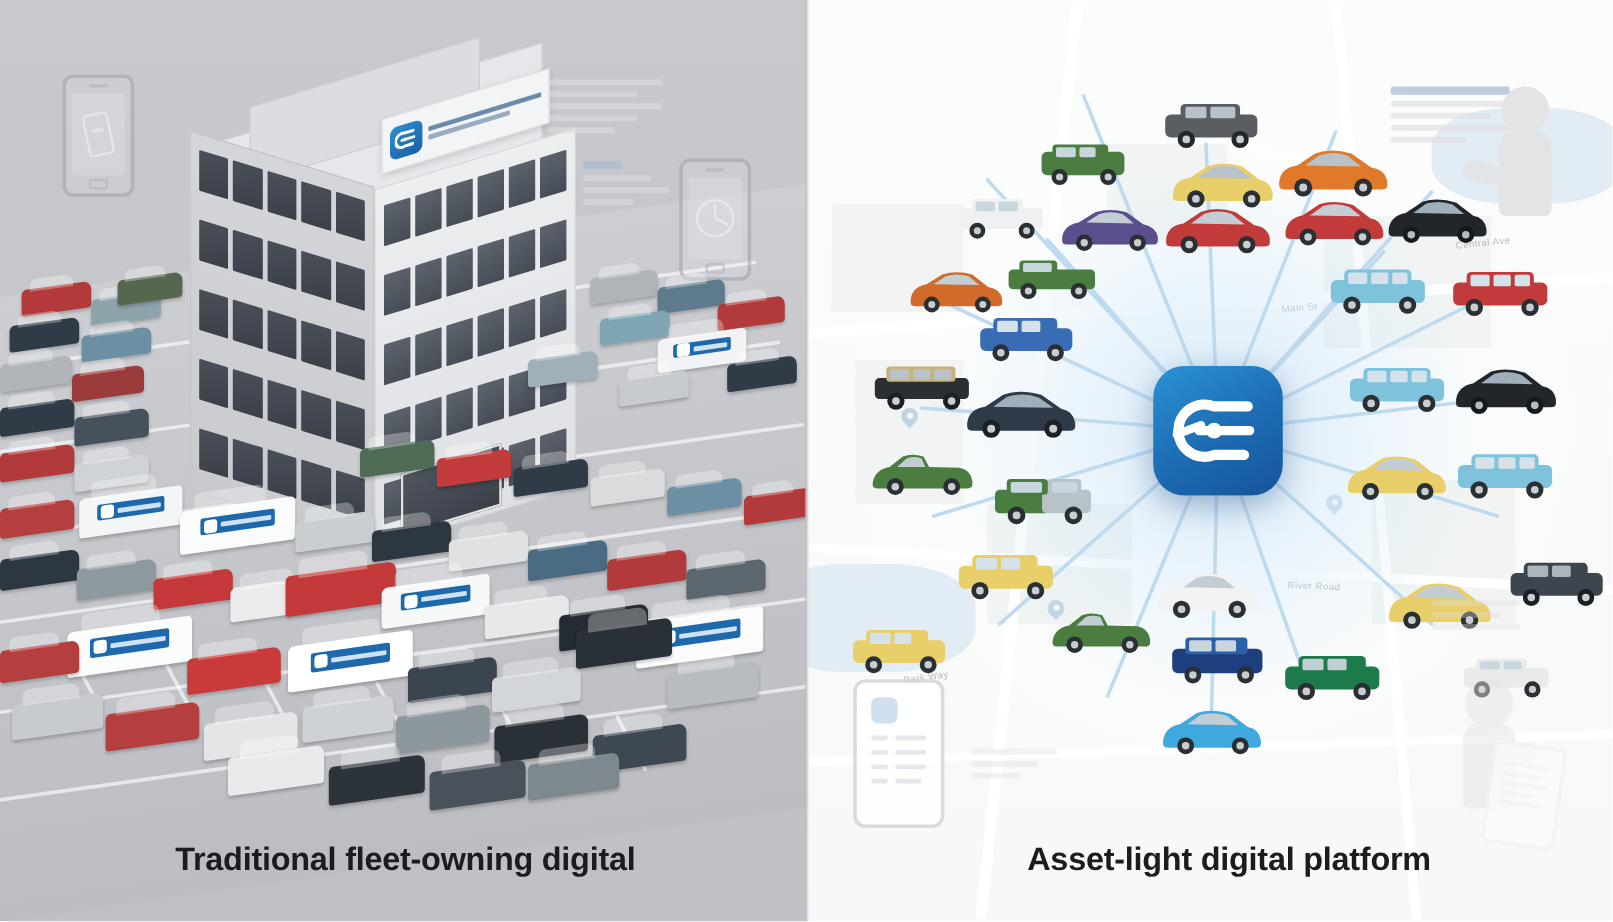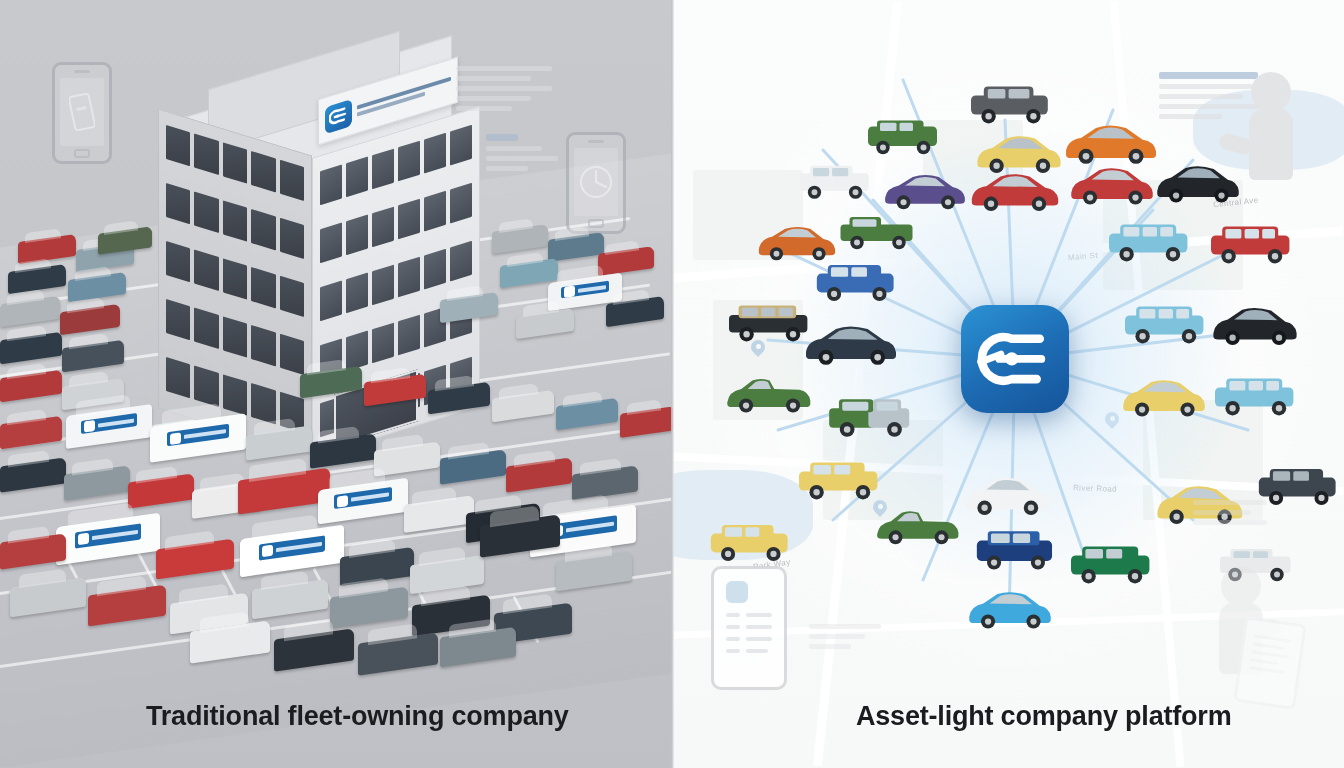--- a/index.html
+++ b/index.html
@@ -389,21 +389,21 @@
       <div class="veh" style="left:252px;top:584px;width:76px;height:30px;background:#ced2d5;"></div>
       <div class="veh" style="left:330px;top:592px;width:78px;height:31px;background:#8d979e;"></div>
       <div class="veh" style="left:412px;top:600px;width:78px;height:31px;background:#2a3038;"></div>
       <div class="veh" style="left:494px;top:608px;width:78px;height:31px;background:#3d4852;"></div>
       <div class="veh" style="left:190px;top:626px;width:80px;height:32px;background:#e8eaec;"></div>
       <div class="veh" style="left:274px;top:634px;width:80px;height:32px;background:#2c333b;"></div>
       <div class="veh" style="left:358px;top:638px;width:80px;height:32px;background:#49525b;"></div>
       <div class="veh" style="left:440px;top:632px;width:76px;height:30px;background:#7e888f;"></div>
     </div>
 
-    <div class="caption caption-left">Traditional fleet-owning company</div>
+    <div class="caption caption-left">Traditional fleet-owning digital</div>
   </div>
 
   <div class="panel-right">
     <div class="mapbg"></div>
 
     <div>
       <div class="mapshape" style="left:20px;top:170px;width:110px;height:90px;"></div>
       <div class="mapshape" style="left:40px;top:300px;width:90px;height:120px;"></div>
       <div class="mapshape" style="left:150px;top:420px;width:120px;height:100px;"></div>
       <div class="mapshape" style="left:430px;top:180px;width:140px;height:110px;"></div>
@@ -885,17 +885,17 @@
       <i></i>
         <i class="md"></i>
         <i class="sh"></i>
     </div>
     <div class="txtblock" style="left:520px;top:500px;width:74px;opacity:.35;">
       <i></i>
         <i class="md"></i>
         <i></i>
     </div>
 
-    <div class="caption caption-right" style="left:183px;">Asset-light company platform</div>
+    <div class="caption caption-right" style="left:183px;">Asset-light digital platform</div>
   </div>
 
   <div class="divider"></div>
 </div>
 
 </body></html>

